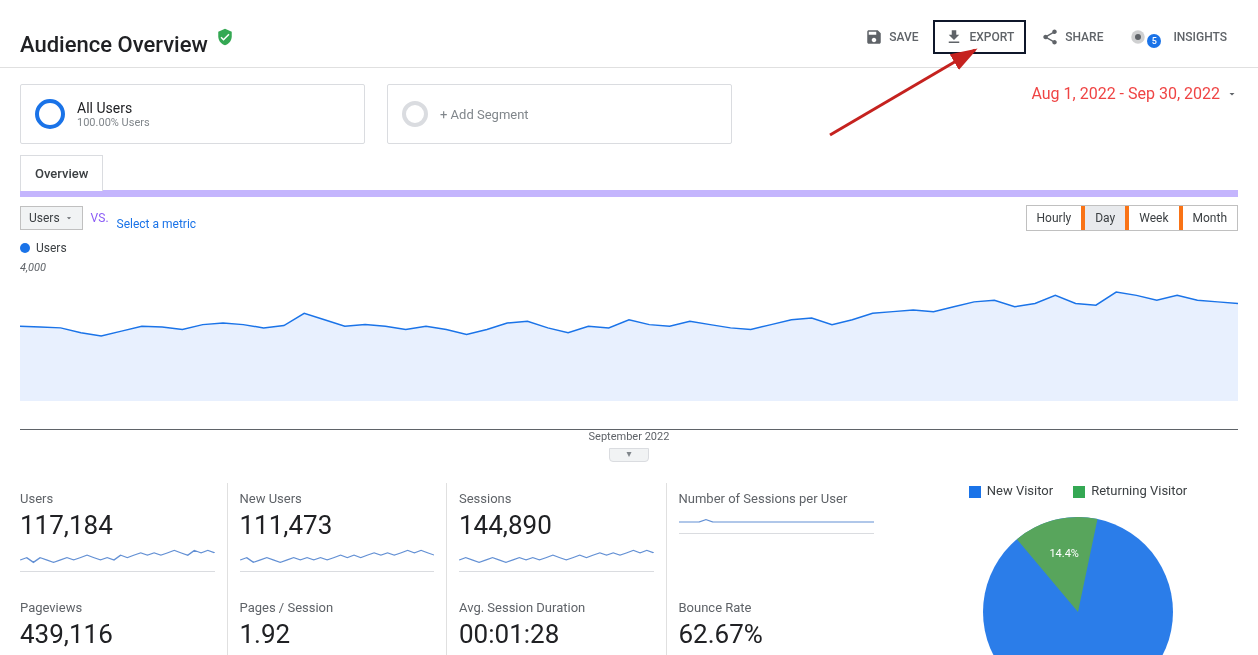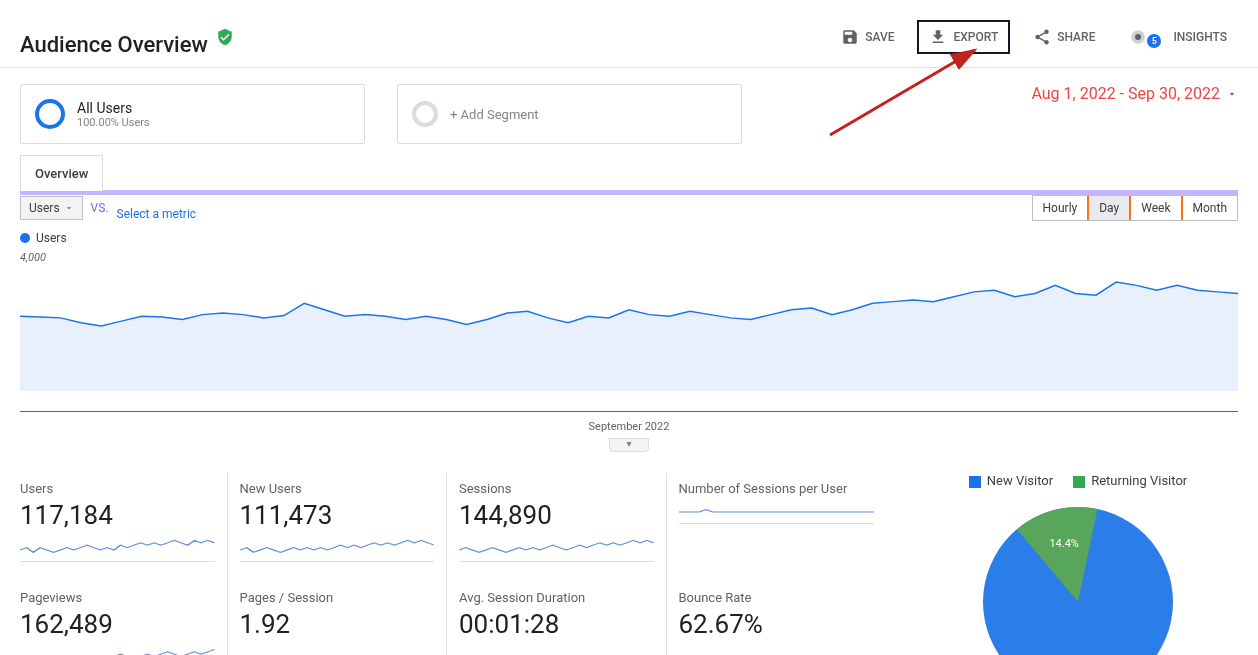--- a/index.html
+++ b/index.html
@@ -1,50 +1,50 @@
 <!DOCTYPE html>
 <html><head>
 <meta charset="utf-8">
 <style>
 * { box-sizing: border-box; margin: 0; padding: 0; }
 body { font-family: Roboto, Arial, sans-serif; background: #fff; color: #3c4043; font-size: 13px; width: 1258px; }
 .header { display: flex; justify-content: space-between; align-items: center; padding: 16px 20px 10px; border-bottom: 1px solid #e0e0e0; }
 .title-wrap { display: flex; align-items: center; gap: 8px; }
 .title { font-size: 22px; font-weight: 500; color: #202124; margin-top: 16px; }
-.actions { display: flex; gap: 12px; align-items: center; }
+.actions { display: flex; gap: 4px; align-items: center; }
 .action-btn { display: flex; align-items: center; gap: 6px; padding: 6px 10px; font-size: 12px; font-weight: 500; color: #5f6368; cursor: pointer; text-transform: uppercase; border: 1px solid transparent; }
 .action-btn.highlighted { border: 2px solid #0f172a; }
 .insights-count { display: inline-flex; background: #1a73e8; color: #fff; border-radius: 50%; width: 14px; height: 14px; font-size: 9px; align-items: center; justify-content: center; position: relative; left: -6px; top: 4px; }
 .main { padding: 16px 20px; }
 .segments-row { display: flex; justify-content: space-between; align-items: flex-start; margin-bottom: 10px; }
-.segments { display: flex; gap: 32px; }
+.segments { display: flex; gap: 22px; }
 .segment-box { border: 1px solid #dadce0; border-radius: 2px; width: 345px; height: 60px; display: flex; align-items: center; padding: 10px 14px; gap: 12px; }
 .ring { width: 30px; height: 30px; border: 4px solid #1a73e8; border-radius: 50%; flex-shrink: 0; }
 .ring.ghost { border-color: #dadce0; width: 26px; height: 26px; }
 .seg-name { font-size: 14px; color: #202124; }
 .seg-sub { font-size: 11px; color: #80868b; }
 .add-seg { color: #80868b; font-size: 13px; }
 .date-range { display: flex; align-items: center; gap: 6px; font-size: 16px; color: #ef4444; cursor: pointer; }
-.tabs { border-bottom: 5px solid #c4b5fd; }
+.tabs { border-bottom: 7px solid #c4b5fd; margin-bottom: 8px; }
 .tab { display: inline-block; padding: 10px 14px; border: 1px solid #dadce0; border-bottom: none; background: #fff; font-size: 13px; font-weight: 500; color: #3c4043; position: relative; top: 1px; }
 .controls-row { display: flex; justify-content: space-between; align-items: center; margin-bottom: 10px; }
 .left-ctrl { display: flex; align-items: center; gap: 8px; }
 .dd { border: 1px solid #c0c0c0; background: #f1f3f4; padding: 4px 8px; font-size: 12px; display: flex; align-items: center; gap: 4px; cursor: pointer; }
 .vs { font-size: 12px; color: #8b5cf6; }
 .link { color: #1a73e8; font-size: 12px; cursor: pointer; margin-top: 12px; }
 .gran { display: flex; border: 1px solid #c0c0c0; }
-.gran > div { padding: 5px 10px; font-size: 12px; border-left: 2px solid #f97316; cursor: pointer; background: #fff; }
+.gran > div { padding: 5px 10px; font-size: 12px; border-left: 4px solid #f97316; cursor: pointer; background: #fff; }
 .gran > div:first-child { border-left: none; }
 .gran > div.active { background: #e8eaed; }
 .legend { display: flex; align-items: center; gap: 6px; margin: 6px 0; font-size: 12px; }
 .dot { width: 10px; height: 10px; border-radius: 50%; }
 .chart-wrap { position: relative; height: 160px; padding-top: 10px; font-style: italic; }
 .ylabel { position: absolute; left: 0; font-size: 11px; color: #5f6368; }
 .chart-area { position: absolute; left: 0; right: 0; top: 10px; height: 130px; }
-.xlabel { text-align: center; font-size: 11px; color: #5f6368; border-top: 1px solid #5f6368; padding-top: 8px; margin-top: 0; }
+.xlabel { text-align: center; font-size: 11px; color: #5f6368; border-top: 1px solid #5f6368; padding-top: 0; margin-top: 8px; }
 .expander { text-align: center; height: 18px; margin-top: 2px; }
 .exp-handle { display: inline-block; width: 40px; height: 14px; background: #f1f3f4; border: 1px solid #dadce0; border-radius: 0 0 4px 4px; line-height: 10px; color: #80868b; font-size: 10px; }
 .bottom { display: flex; gap: 20px; margin-top: 20px; align-items: flex-start; }
 .metrics { flex: 1; display: grid; grid-template-columns: repeat(4, 1fr); gap: 0; }
 .metric { padding: 8px 12px 20px 0; border-right: 1px solid #e0e0e0; margin-right: 12px; }
 .metric:nth-child(4n) { border-right: none; }
 .m-label { font-size: 13px; color: #5f6368; margin-bottom: 4px; }
 .m-value { font-size: 26px; color: #202124; font-weight: 400; margin-bottom: 8px; }
 .spark { height: 24px; border-bottom: 1px solid #dadce0; }
 .pie-section { width: 320px; }
@@ -193,21 +193,21 @@
         <div class="metric">
           <div class="m-label">Number of Sessions per User</div>
           <div class="spark">
             <svg width="100%" height="24" viewBox="0 0 100 24" preserveAspectRatio="none">
               <path d="M0 12 L3.4482758620689653 12 L6.896551724137931 12 L10.344827586206897 12 L13.793103448275861 9.600000000000001 L17.24137931034483 12 L20.689655172413794 12 L24.137931034482758 12 L27.586206896551722 12 L31.03448275862069 12 L34.48275862068966 12 L37.93103448275862 12 L41.37931034482759 12 L44.827586206896555 12 L48.275862068965516 12 L51.724137931034484 12 L55.172413793103445 12 L58.620689655172406 12 L62.06896551724138 12 L65.51724137931035 12 L68.96551724137932 12 L72.41379310344827 12 L75.86206896551724 12 L79.3103448275862 12 L82.75862068965517 12 L86.20689655172413 12 L89.65517241379311 12 L93.10344827586206 12 L96.55172413793103 12 L100 12 " fill="none" stroke="#6390d4" stroke-width="1"></path>
             </svg>
           </div>
         </div>
         <div class="metric">
           <div class="m-label">Pageviews</div>
-          <div class="m-value">162,489</div>
+          <div class="m-value">439,116</div>
           <div class="spark">
             <svg width="100%" height="24" viewBox="0 0 100 24" preserveAspectRatio="none">
               <path d="M0 12 L3.4482758620689653 9.600000000000001 L6.896551724137931 14.399999999999999 L10.344827586206897 12 L13.793103448275861 9.600000000000001 L17.24137931034483 12 L20.689655172413794 9.600000000000001 L24.137931034482758 12 L27.586206896551722 14.399999999999999 L31.03448275862069 12 L34.48275862068966 9.600000000000001 L37.93103448275862 12 L41.37931034482759 9.600000000000001 L44.827586206896555 12 L48.275862068965516 9.600000000000001 L51.724137931034484 7.200000000000003 L55.172413793103445 9.600000000000001 L58.620689655172406 12 L62.06896551724138 9.600000000000001 L65.51724137931035 7.200000000000003 L68.96551724137932 9.600000000000001 L72.41379310344827 7.200000000000003 L75.86206896551724 4.799999999999997 L79.3103448275862 7.200000000000003 L82.75862068965517 9.600000000000001 L86.20689655172413 7.200000000000003 L89.65517241379311 4.799999999999997 L93.10344827586206 7.200000000000003 L96.55172413793103 4.799999999999997 L100 2.3999999999999986 " fill="none" stroke="#6390d4" stroke-width="1"></path>
             </svg>
           </div>
         </div>
         <div class="metric">
           <div class="m-label">Pages / Session</div>
           <div class="m-value">1.92</div>
           <div class="spark">

